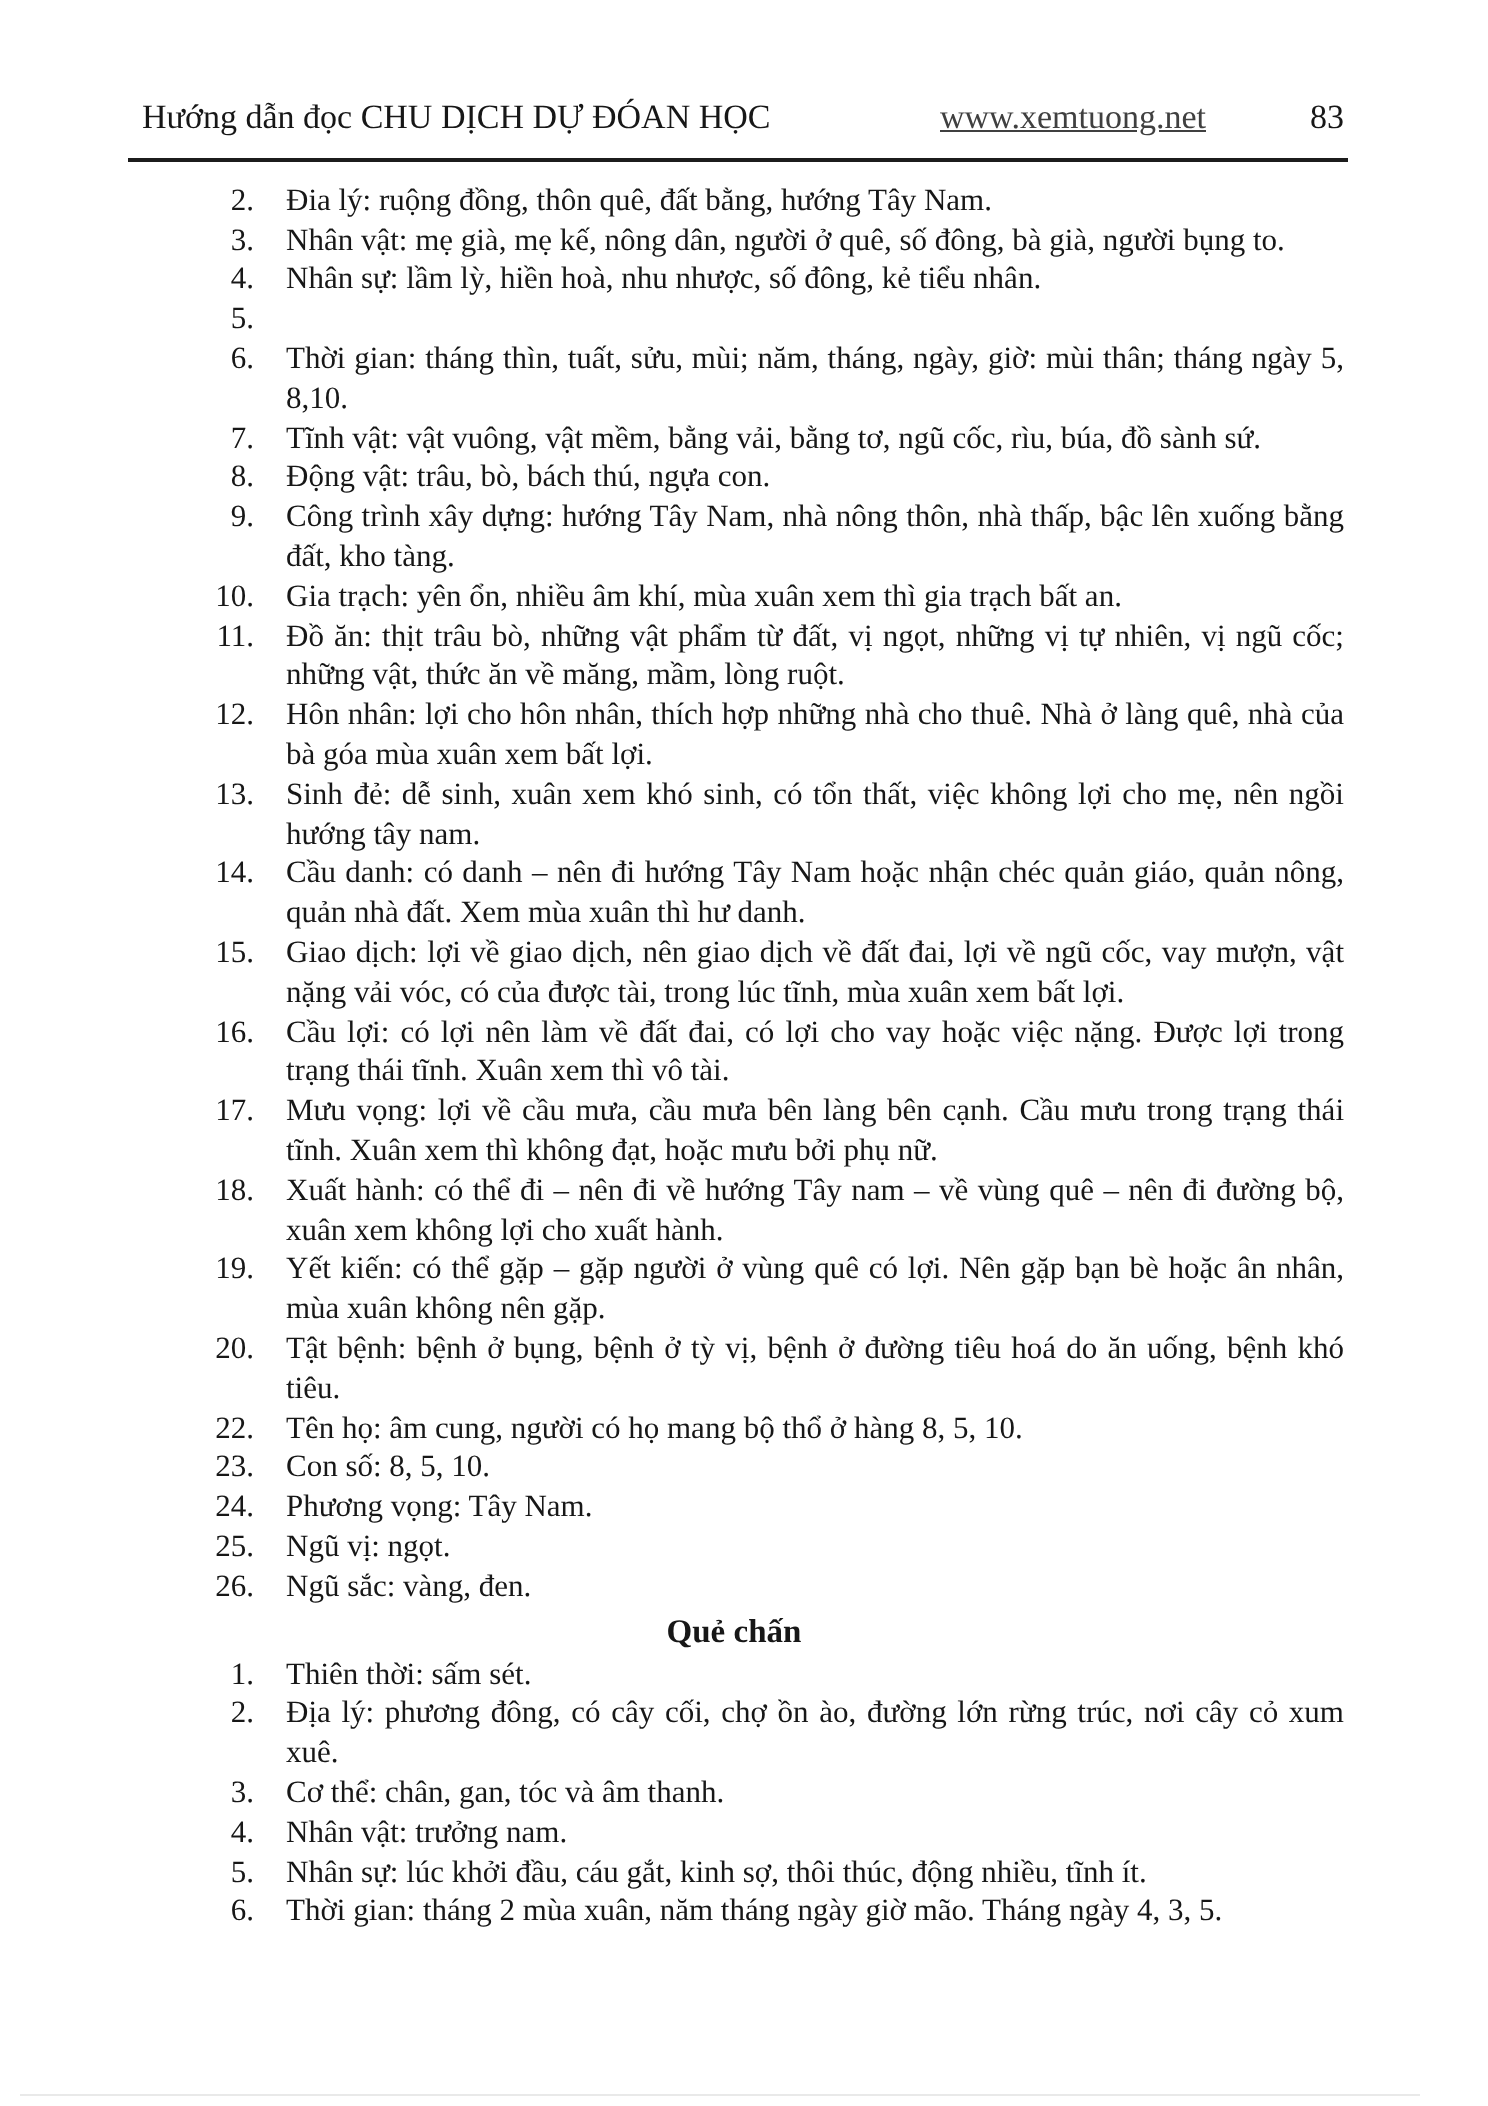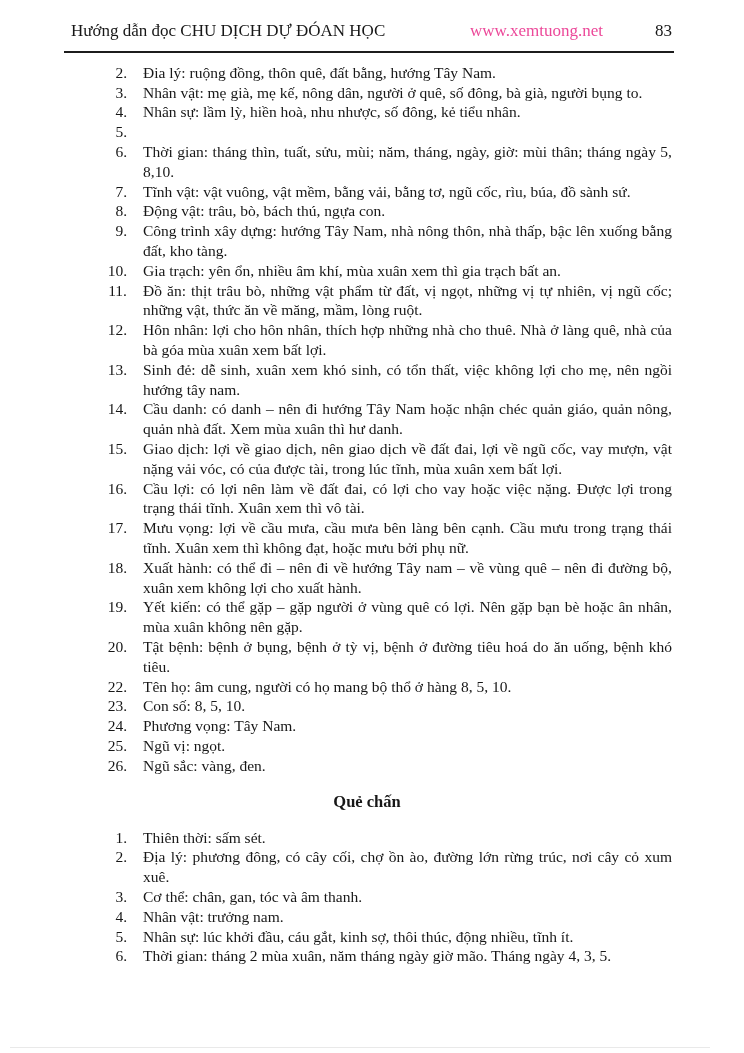--- a/index.html
+++ b/index.html
@@ -8,28 +8,29 @@
     height: 1053px;
     background: #ffffff;
     color: #171717;
     font-family: "Liberation Serif", "DejaVu Serif", serif;
     position: relative;
     overflow: hidden;
   }
   .header {
     display: flex;
     align-items: baseline;
-    padding: 22px 72px 0 71px;
+    padding: 50px 72px 0 71px;
     font-size: 17px;
     line-height: 1.05;
     white-space: nowrap;
   }
   .header .link {
     margin-left: auto;
-    color: #ec4899;
+    color: #404040;
+    text-decoration: underline;
     cursor: pointer;
   }
   .header .pagenum { margin-left: 52px; }
   .rule {
     height: 2px;
     background: #1c1c1c;
     margin: 11px 70px 0 64px;
   }
   .main {
     margin: 10px 72px 0 62px;
@@ -49,21 +50,21 @@
   }
   .txt {
     flex: 1;
     padding-left: 16px;
     text-align: justify;
   }
   .section-heading {
     font-size: 16.5px;
     font-weight: bold;
     text-align: center;
-    margin: 16px;
+    margin: 2px;
     line-height: 20px;
   }
   .bottom-edge {
     position: absolute;
     left: 10px;
     right: 34px;
     bottom: 5px;
     height: 1px;
     background: #e9e9e9;
   }

